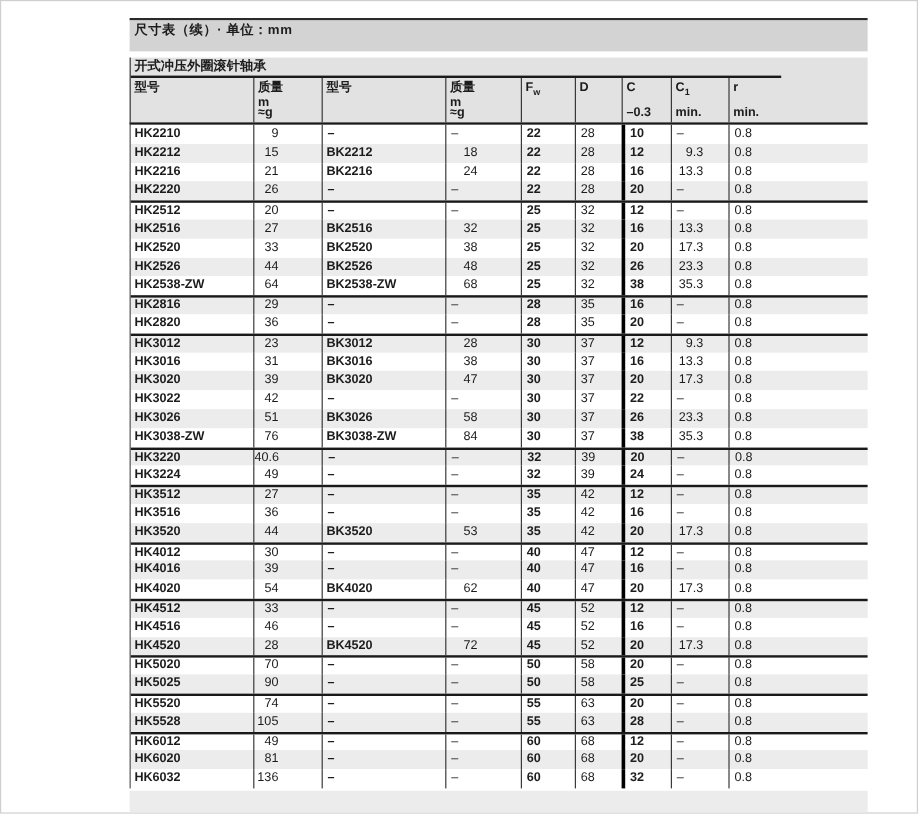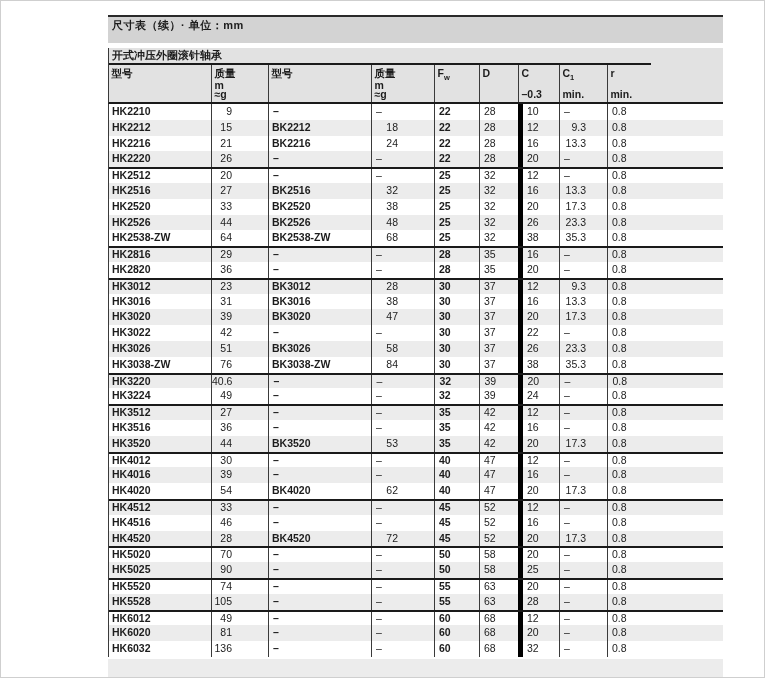--- a/index.html
+++ b/index.html
@@ -24,30 +24,30 @@
     padding-left:4px;box-sizing:border-box;
     letter-spacing:0.5px;
   }
   .gap{height:5px;background:#ffffff;}
   .header-band{
     background:var(--header-band,#e2e2e2);
     border-bottom:2px solid var(--rule,#1a1a1a);
     border-left:1px solid #3a3a3a;
     box-sizing:border-box;
   }
-  .group-row{display:flex;height:15px;flex-direction:column;}
+  .group-row{display:flex;height:15px;}
   .g-cell{
     font-size:11px;font-weight:bold;line-height:15px;
     padding-left:3px;box-sizing:border-box;white-space:nowrap;overflow:hidden;
   }
   .g1{flex:0 0 159px;}
   .g2{flex:0 0 166px;border-left:1px solid #3a3a3a;}
   .g3{flex:1;border-left:1px solid #3a3a3a;}
   .group-underline{height:2px;width:542px;background:var(--rule,#1a1a1a);}
-  .subheader-row{display:flex;height:37px;justify-content:center;}
+  .subheader-row{display:flex;height:37px;}
   .sh-cell{
     position:relative;font-size:10.5px;font-weight:bold;
     box-sizing:border-box;padding:2px 0 0 3px;line-height:12px;
     white-space:pre-line;
   }
   .sh-cell .bot{
     position:absolute;left:3px;bottom:2px;line-height:11px;font-weight:bold;
   }
   .sh-cell sub{font-size:7.5px;line-height:0;}
   .tbody{border-left:1px solid #3a3a3a;box-sizing:border-box;}
@@ -60,21 +60,21 @@
   .tcell{
     box-sizing:border-box;padding-left:4px;
     white-space:nowrap;overflow:visible;
   }
   .c-model {flex:0 0 102px;font-weight:bold;padding-left:3px;}
   .c-mass  {flex:0 0 57px; border-left:1px solid #3a3a3a;text-align:right;padding-right:36px;padding-left:0;}
   .c-model2{flex:0 0 103px;border-left:1px solid #3a3a3a;font-weight:bold;padding-left:3px;}
   .c-mass2 {flex:0 0 63px; border-left:1px solid #3a3a3a;text-align:right;padding-right:36px;padding-left:0;}
   .c-fw    {flex:0 0 45px; border-left:1px solid #3a3a3a;font-weight:bold;}
   .c-d     {flex:0 0 39px; border-left:1px solid #3a3a3a;}
-  .c-c     {flex:0 0 41px; border-left:5px solid #000000;}
+  .c-c     {flex:0 0 41px; border-left:3px solid #000000;font-weight:bold;}
   .c-c1    {flex:0 0 48px; border-left:1px solid #3a3a3a;text-align:right;padding-right:21px;padding-left:0;}
   .c-r     {flex:0 0 117px;border-left:1px solid #3a3a3a;}
   .tcell.dash{text-align:left;padding-left:4px;padding-right:0;}
   .sh-model {flex:0 0 102px;}
   .sh-mass  {flex:0 0 57px;border-left:1px solid #3a3a3a;}
   .sh-model2{flex:0 0 103px;border-left:1px solid #3a3a3a;}
   .sh-mass2 {flex:0 0 63px;border-left:1px solid #3a3a3a;}
   .sh-fw    {flex:0 0 45px;border-left:1px solid #3a3a3a;}
   .sh-d     {flex:0 0 39px;border-left:1px solid #3a3a3a;}
   .sh-c     {flex:0 0 41px;border-left:1px solid #3a3a3a;}
@@ -94,21 +94,20 @@
 
   <div class="title-band">
     <span>尺寸表（续）· 单位：mm</span>
   </div>
 
   <div class="gap"></div>
 
   <div class="header-band">
     <div class="group-row">
       <div class="g-cell g1">开式冲压外圈滚针轴承</div>
-      <div class="g-cell g3">尺寸</div>
     </div>
     <div class="group-underline"></div>
     <div class="subheader-row">
       <div class="sh-cell sh-model"><span>型号</span></div>
       <div class="sh-cell sh-mass"><span>质量</span><br><span>m</span><span class="bot">≈g</span></div>
       <div class="sh-cell sh-model2"><span>型号</span></div>
       <div class="sh-cell sh-mass2"><span>质量</span><br><span>m</span><span class="bot">≈g</span></div>
       <div class="sh-cell sh-fw"><span>F</span><sub>w</sub></div>
       <div class="sh-cell sh-d"><span>D</span></div>
       <div class="sh-cell sh-c"><span>C</span><span class="bot">–0.3</span></div>

